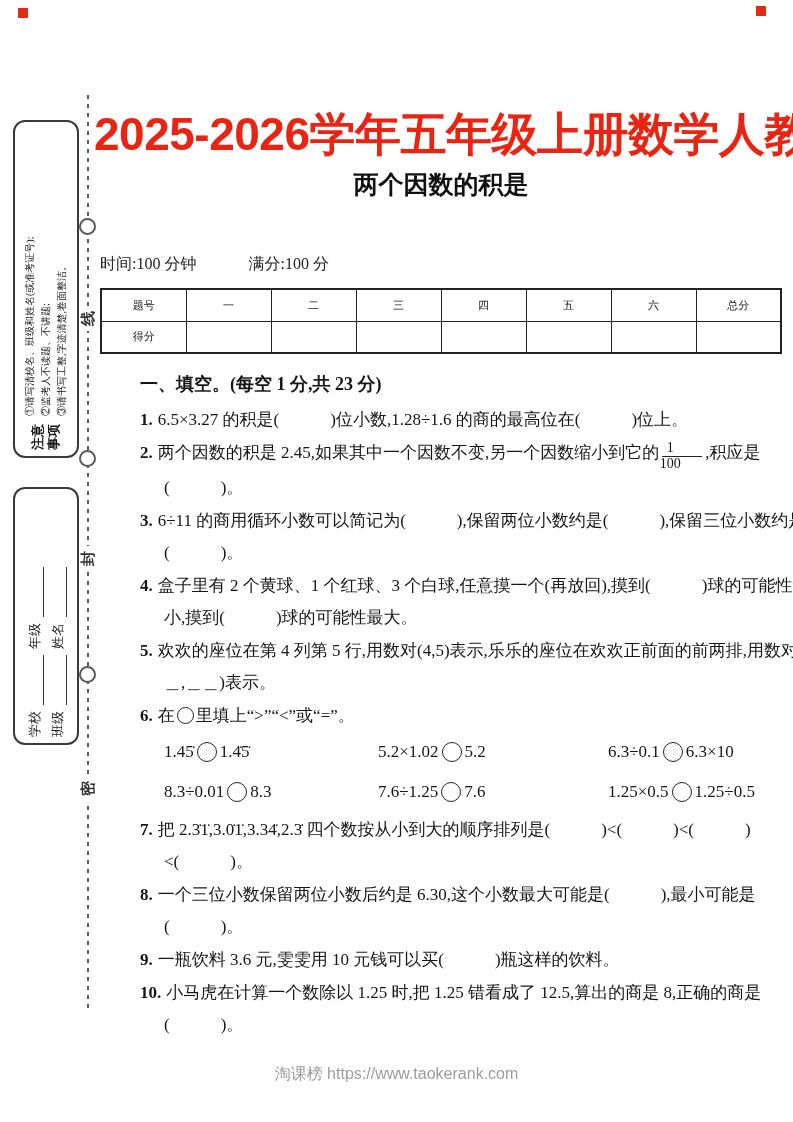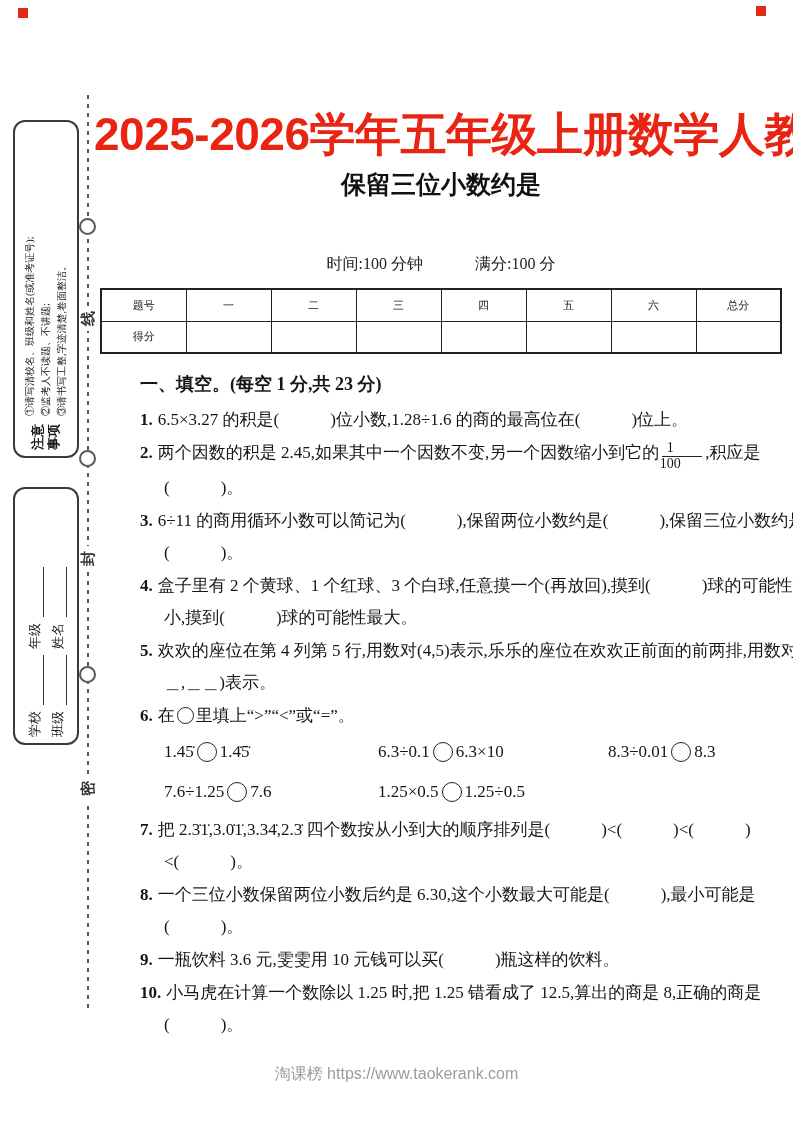--- a/index.html
+++ b/index.html
@@ -52,21 +52,21 @@
   .paper-title {
     position:absolute; left:94px; top:104px; width:692px;
     font-family:"Liberation Sans", sans-serif; font-weight:bold;
     font-size:46px; color:#ea2412; white-space:nowrap; letter-spacing:-0.5px;
   }
   .paper-subtitle {
     position:absolute; left:100px; top:168px; width:682px; text-align:center;
     font-family:"Liberation Sans", sans-serif; font-weight:bold; font-size:25px; color:#111;
   }
   .meta-line {
-    position:absolute; left:100px; top:254px; width:682px; text-align:center;
+    position:absolute; left:100px; top:254px; width:682px; text-align:left;
     font-size:16px; color:#222;
   }
   .meta-line .gap { margin-left:48px; }
 
   
   .score-table {
     position:absolute; left:100px; top:288px; width:682px;
     border-collapse:collapse; table-layout:fixed;
     font-size:11px;
   }
@@ -143,21 +143,21 @@
           <span>班级</span>
           <span class="info-blank"></span>
           <span>姓名</span>
           <span class="info-blank"></span>
         </div>
       </div>
     </div>
   </div>
 
   <div class="paper-title">2025-2026学年五年级上册数学人教版测试卷</div>
-  <div class="paper-subtitle">保留三位小数约是</div>
+  <div class="paper-subtitle">两个因数的积是</div>
   <div class="meta-line">
     <span>时间:100 分钟</span>
     <span class="gap">满分:100 分</span>
   </div>
 
   <table class="score-table">
     <tbody>
         <tr>
       <td>题号</td>
       <td>一</td>
@@ -203,20 +203,21 @@
     <div class="q">
       <span class="qnum">5.</span><span>欢欢的座位在第 4 列第 5 行,用数对(4,5)表示,乐乐的座位在欢欢正前面的前两排,用数对(＿＿,＿＿)表示。</span>
     </div>
 
     <div class="q">
       <span class="qnum">6.</span><span>在</span><span class="inline-circle"></span><span>里填上“&gt;”“&lt;”或“=”。</span>
     </div>
 
     <div class="cmp-grid">
       <div class="cmp-item"><span>1.45̇</span><span class="cmp-circle"></span><span>1.4̇5̇</span></div>
+      <div class="cmp-item"><span>5.2×1.02</span><span class="cmp-circle"></span><span>5.2</span></div>
       <div class="cmp-item"><span>6.3÷0.1</span><span class="cmp-circle"></span><span>6.3×10</span></div>
       <div class="cmp-item"><span>8.3÷0.01</span><span class="cmp-circle"></span><span>8.3</span></div>
       <div class="cmp-item"><span>7.6÷1.25</span><span class="cmp-circle"></span><span>7.6</span></div>
       <div class="cmp-item"><span>1.25×0.5</span><span class="cmp-circle"></span><span>1.25÷0.5</span></div>
     </div>
 
     <div class="q">
       <span class="qnum">7.</span><span>把 2.3̇1̇,3.0̇1̇,3.34̇,2.3̇ 四个数按从小到大的顺序排列是(　　　)&lt;(　　　)&lt;(　　　)&lt;(　　　)。</span>
     </div>
 

